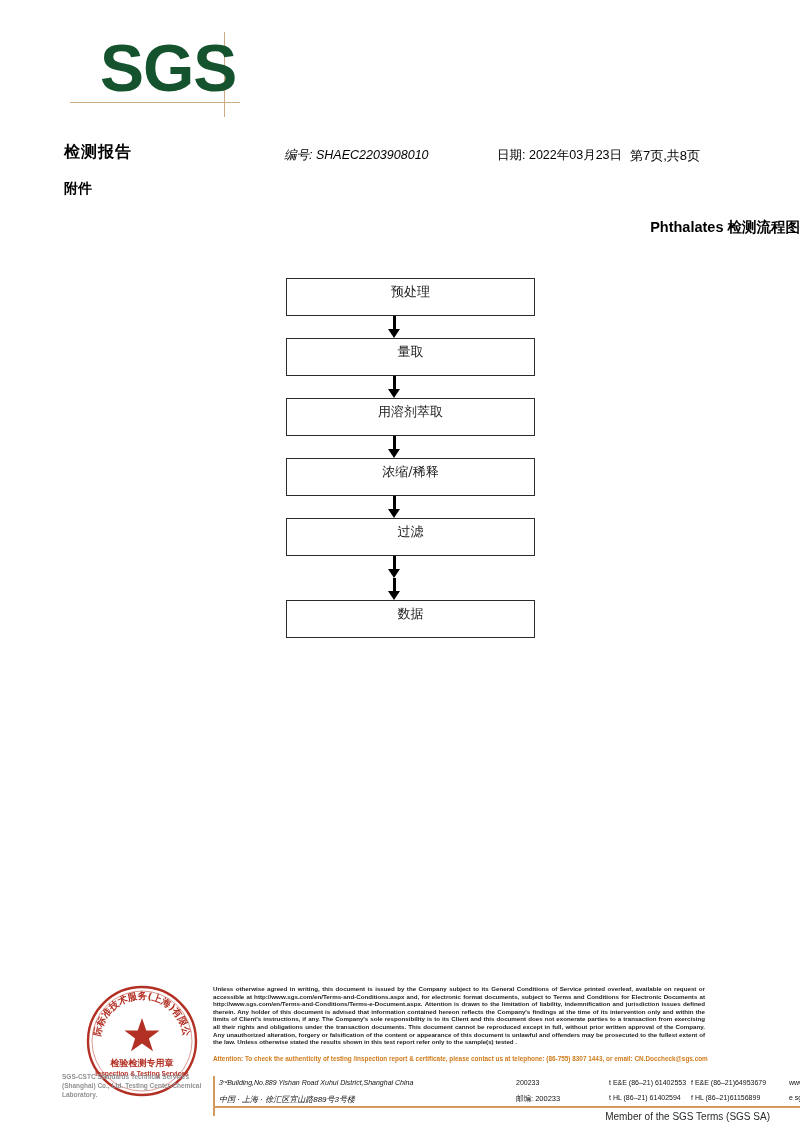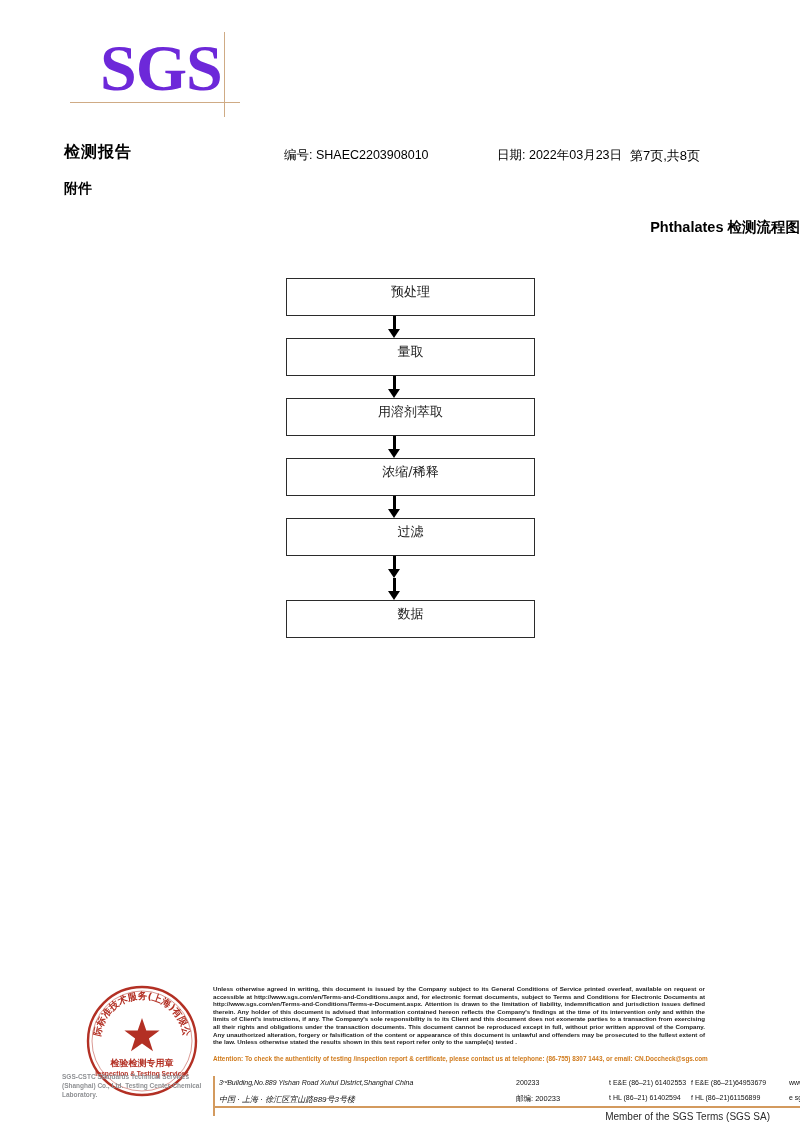--- a/index.html
+++ b/index.html
@@ -21,25 +21,25 @@
     position: absolute;
     left: 70px;
     top: 32px;
     width: 260px;
     height: 82px;
   }
   .logo-text {
     position: absolute;
     left: 30px;
     top: 0px;
-    font-family: Liberation Serif, serif;
+    font-family: Liberation Sans, sans-serif;
     font-weight: bold;
     font-size: 66px;
     letter-spacing: -1px;
-    color: #6d28d9;
+    color: #14532d;
     line-height: 72px;
   }
   .logo-hline {
     position: absolute;
     left: 0px;
     top: 70px;
     width: 170px;
     height: 1px;
     background: #cfab85;
   }
@@ -67,20 +67,21 @@
     top: 180px;
     font-size: 14px;
     font-weight: bold;
   }
   .hdr-no {
     position: absolute;
     left: 284px;
     top: 147px;
     font-size: 12.5px;
     white-space: nowrap;
+    font-style: italic;
   }
   .hdr-date {
     position: absolute;
     left: 497px;
     top: 147px;
     font-size: 12.5px;
     white-space: nowrap;
   }
   .hdr-page {
     position: absolute;

